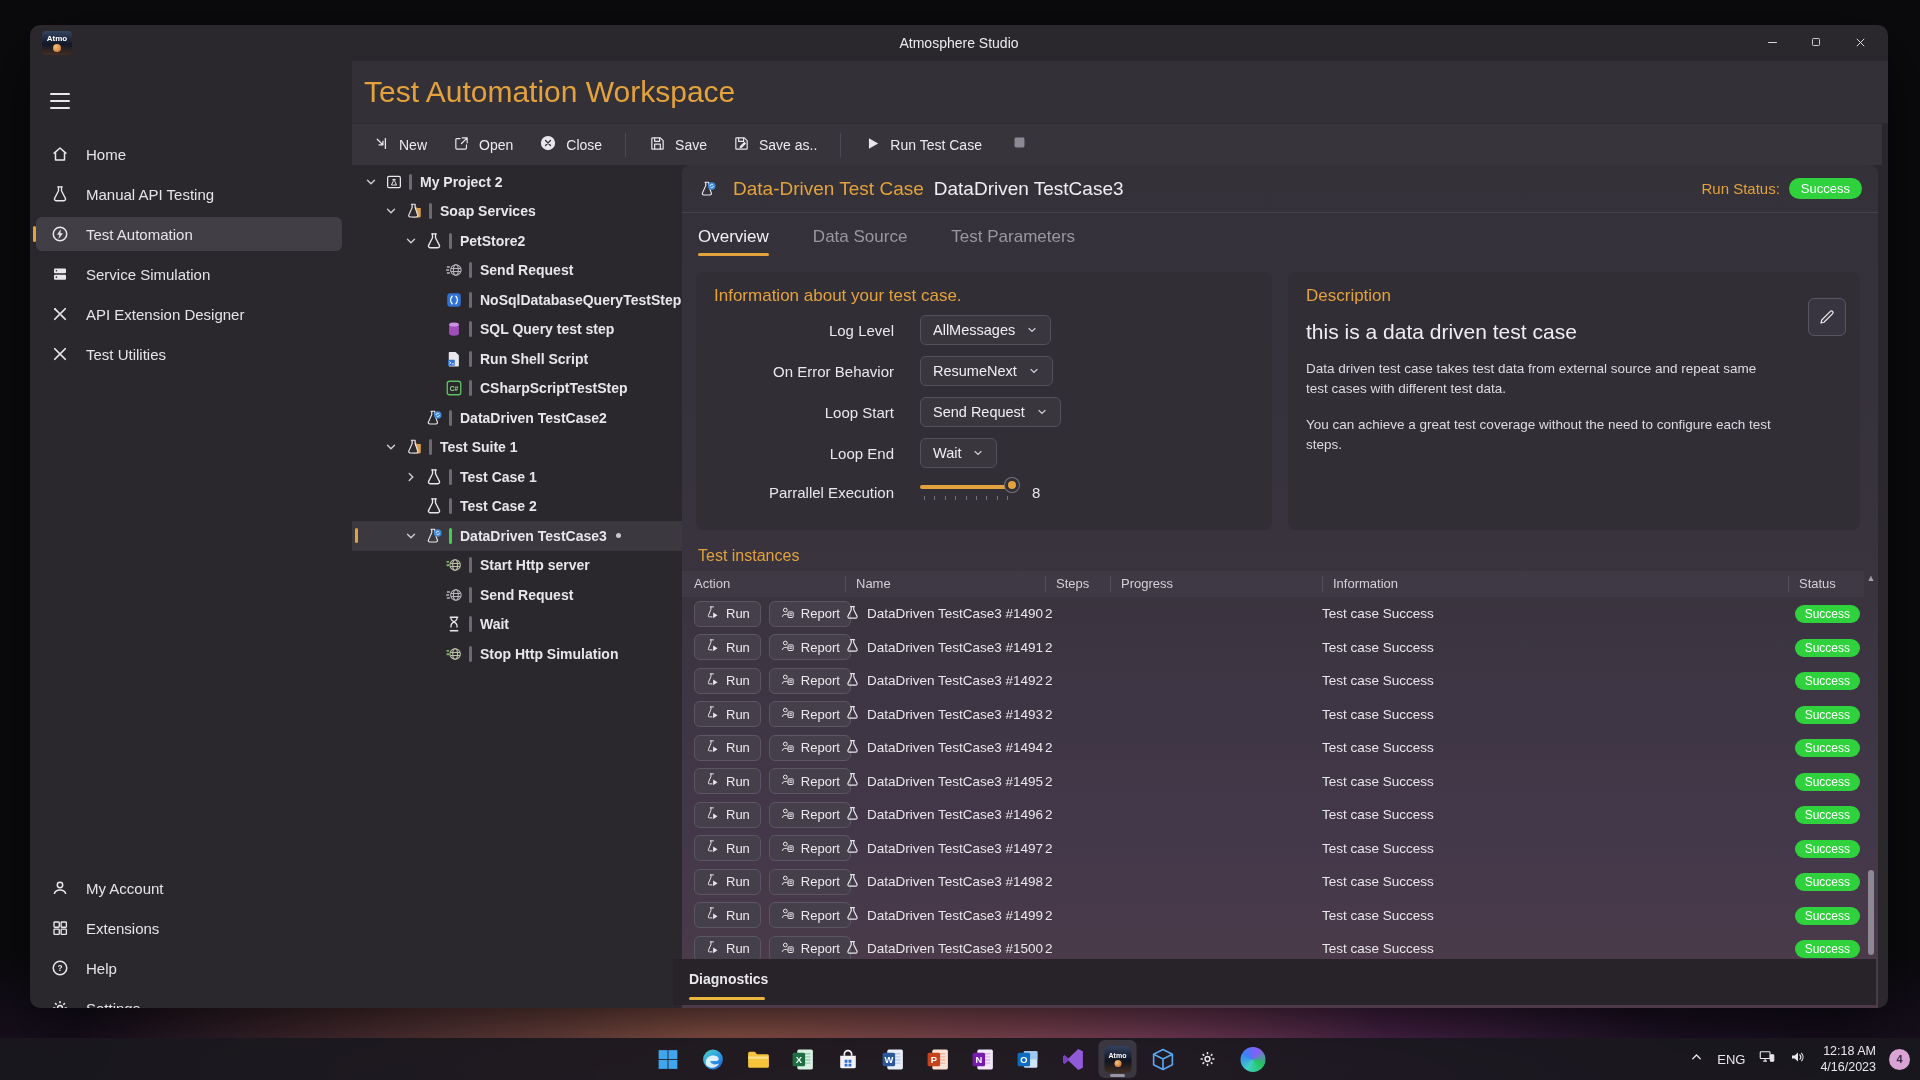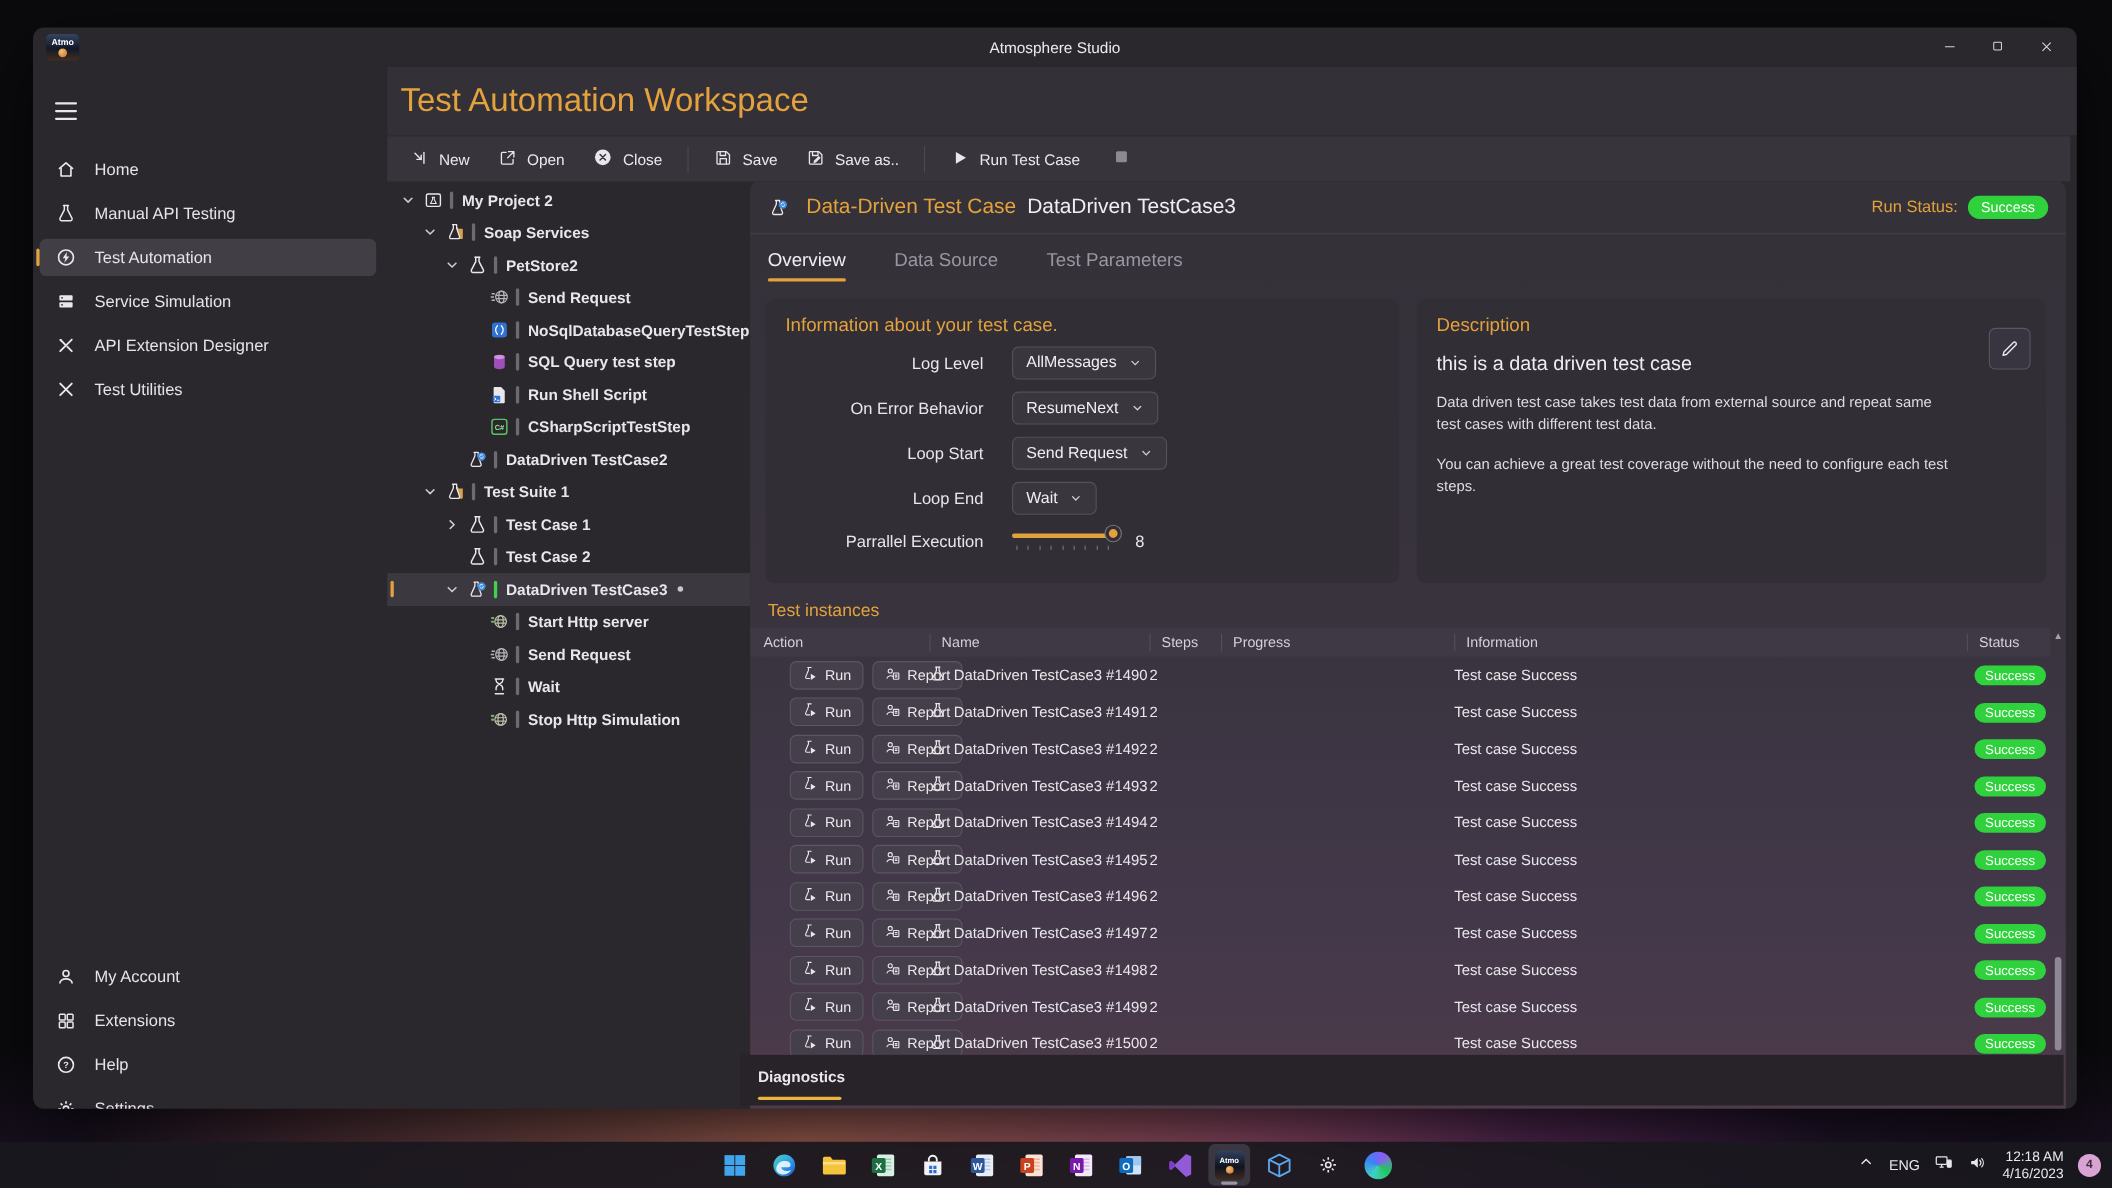--- a/index.html
+++ b/index.html
@@ -77,32 +77,32 @@
   .field-row { display:flex; align-items:center; margin-top:7px; height:34px; }
   .field-label { width:180px; text-align:right; margin-right:26px; font-size:15px; flex:none; }
   .dd { display:inline-flex; align-items:center; gap:11px; background:#3a363e; border:1px solid #55505b; border-radius:6px; padding:6px 12px; font-size:14.5px; color:#f0eef2; }
   .slider-row { display:flex; align-items:center; margin-top:14px; }
   .slider-wrap { position:relative; width:92px; }
   .slider-track { width:92px; height:4px; border-radius:2px; background:#e2a23d; position:relative; }
   .slider-thumb { position:absolute; right:-7px; top:-7px; width:14px; height:14px; border-radius:50%; background:#e2a23d; border:3px solid #322e36; box-shadow:0 0 0 1px #77727e; }
   .ticks { display:flex; justify-content:space-between; width:84px; margin:7px 0 0 4px; }
   .ticks i { width:1px; height:4px; background:#77727e; }
   .slider-value { margin-left:20px; font-size:15px; }
-  .desc-heading { font-size:18px; color:#efedf1; margin-top:14px; font-weight:normal; }
+  .desc-heading { font-size:21px; color:#efedf1; margin-top:14px; font-weight:normal; }
   .desc-para { font-size:13.5px; line-height:1.5; color:#dedbe2; margin-top:15px; max-width:470px; }
   .edit-btn { position:absolute; right:14px; top:26px; width:38px; height:38px; border:1px solid #5a5560; border-radius:6px; background:#393540; display:flex; align-items:center; justify-content:center; }
 
   .ti-title { position:absolute; left:16px; top:382px; color:#e3a23c; font-size:16px; }
   .thead { position:absolute; left:0; top:406px; width:1182px; height:26px; background:#3e3945; display:grid;
     grid-template-columns:151px 200px 65px 212px 466px 1fr; align-items:center; padding-left:12px; font-size:13px; color:#d3d0d8; }
   .thead span { border-left:1px solid #554f5a; padding-left:10px; height:16px; line-height:16px; }
   .thead span:first-child { border-left:none; padding-left:0; }
   .tbody { position:absolute; left:0; top:432px; width:1182px; }
   .trow { display:grid; grid-template-columns:151px 200px 65px 212px 466px 1fr; align-items:center; height:33.5px; padding-left:12px; font-size:13.5px; }
-  .cell-action { display:flex; gap:8px;margin-left:24px; }
+  .cell-action { display:flex; gap:8px; }
   .tbl-btn { display:inline-flex; align-items:center; gap:6px; height:26px; padding:0 10px; background:#443f4a; border:1px solid #5b5662; border-radius:6px; font-size:13px; color:#eceaef; }
   .cell-name { display:flex; align-items:center; gap:7px; font-weight:normal; }
   .prog { width:186px; height:4px; border-radius:2px; background:#edb547; }
   .cell-status { justify-self:end; margin-right:4px; }
   .vscroll { position:absolute; right:2px; top:408px; width:10px; height:382px; }
   .vscroll .arr { color:#a49fab; font-size:9px; text-align:center; }
   .vscroll .thumb { position:absolute; left:2px; bottom:0; width:6px; height:85px; border-radius:3px; background:#8d8894; }
 
   .diagnostics { position:absolute; left:643px; top:934px; width:1203px; height:46px; background:#272329; z-index:5; }
   .diag-label { position:absolute; left:16px; top:12px; font-size:14px; font-weight:bold; }

